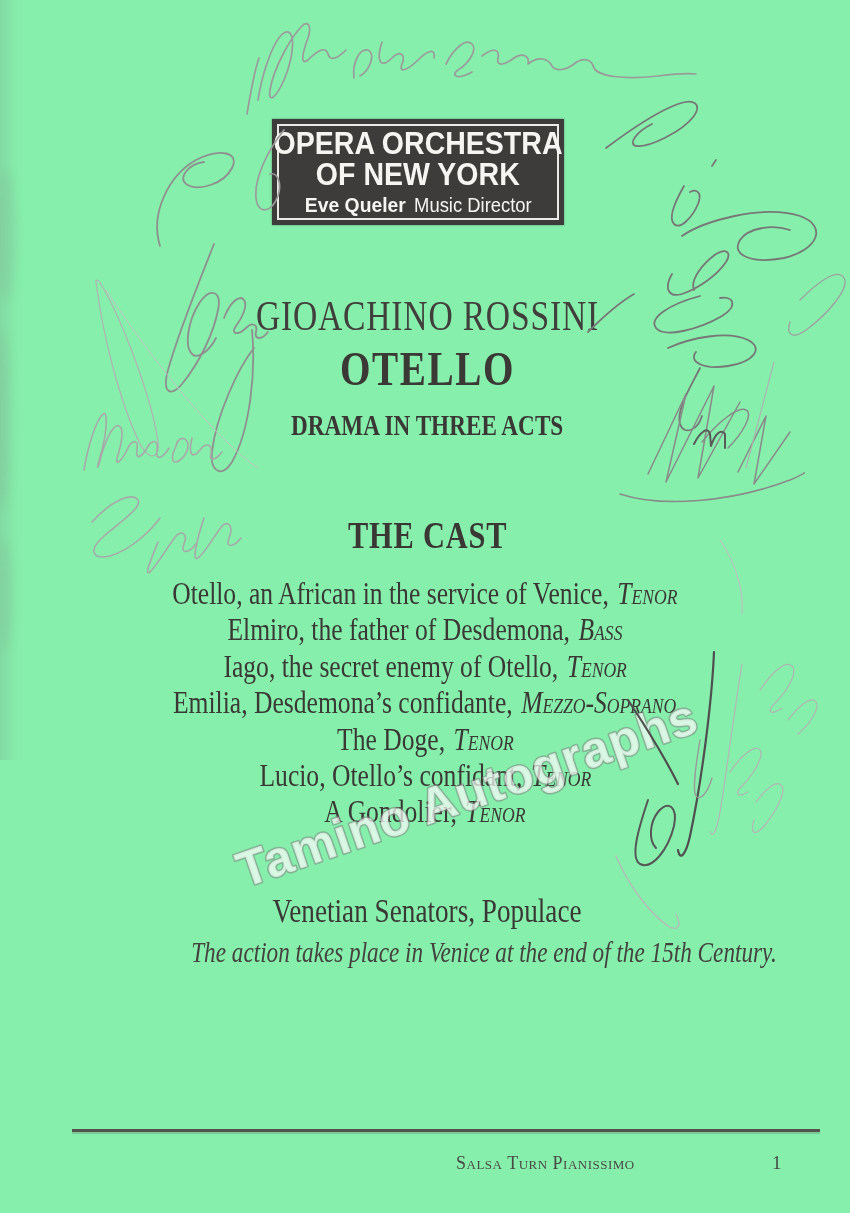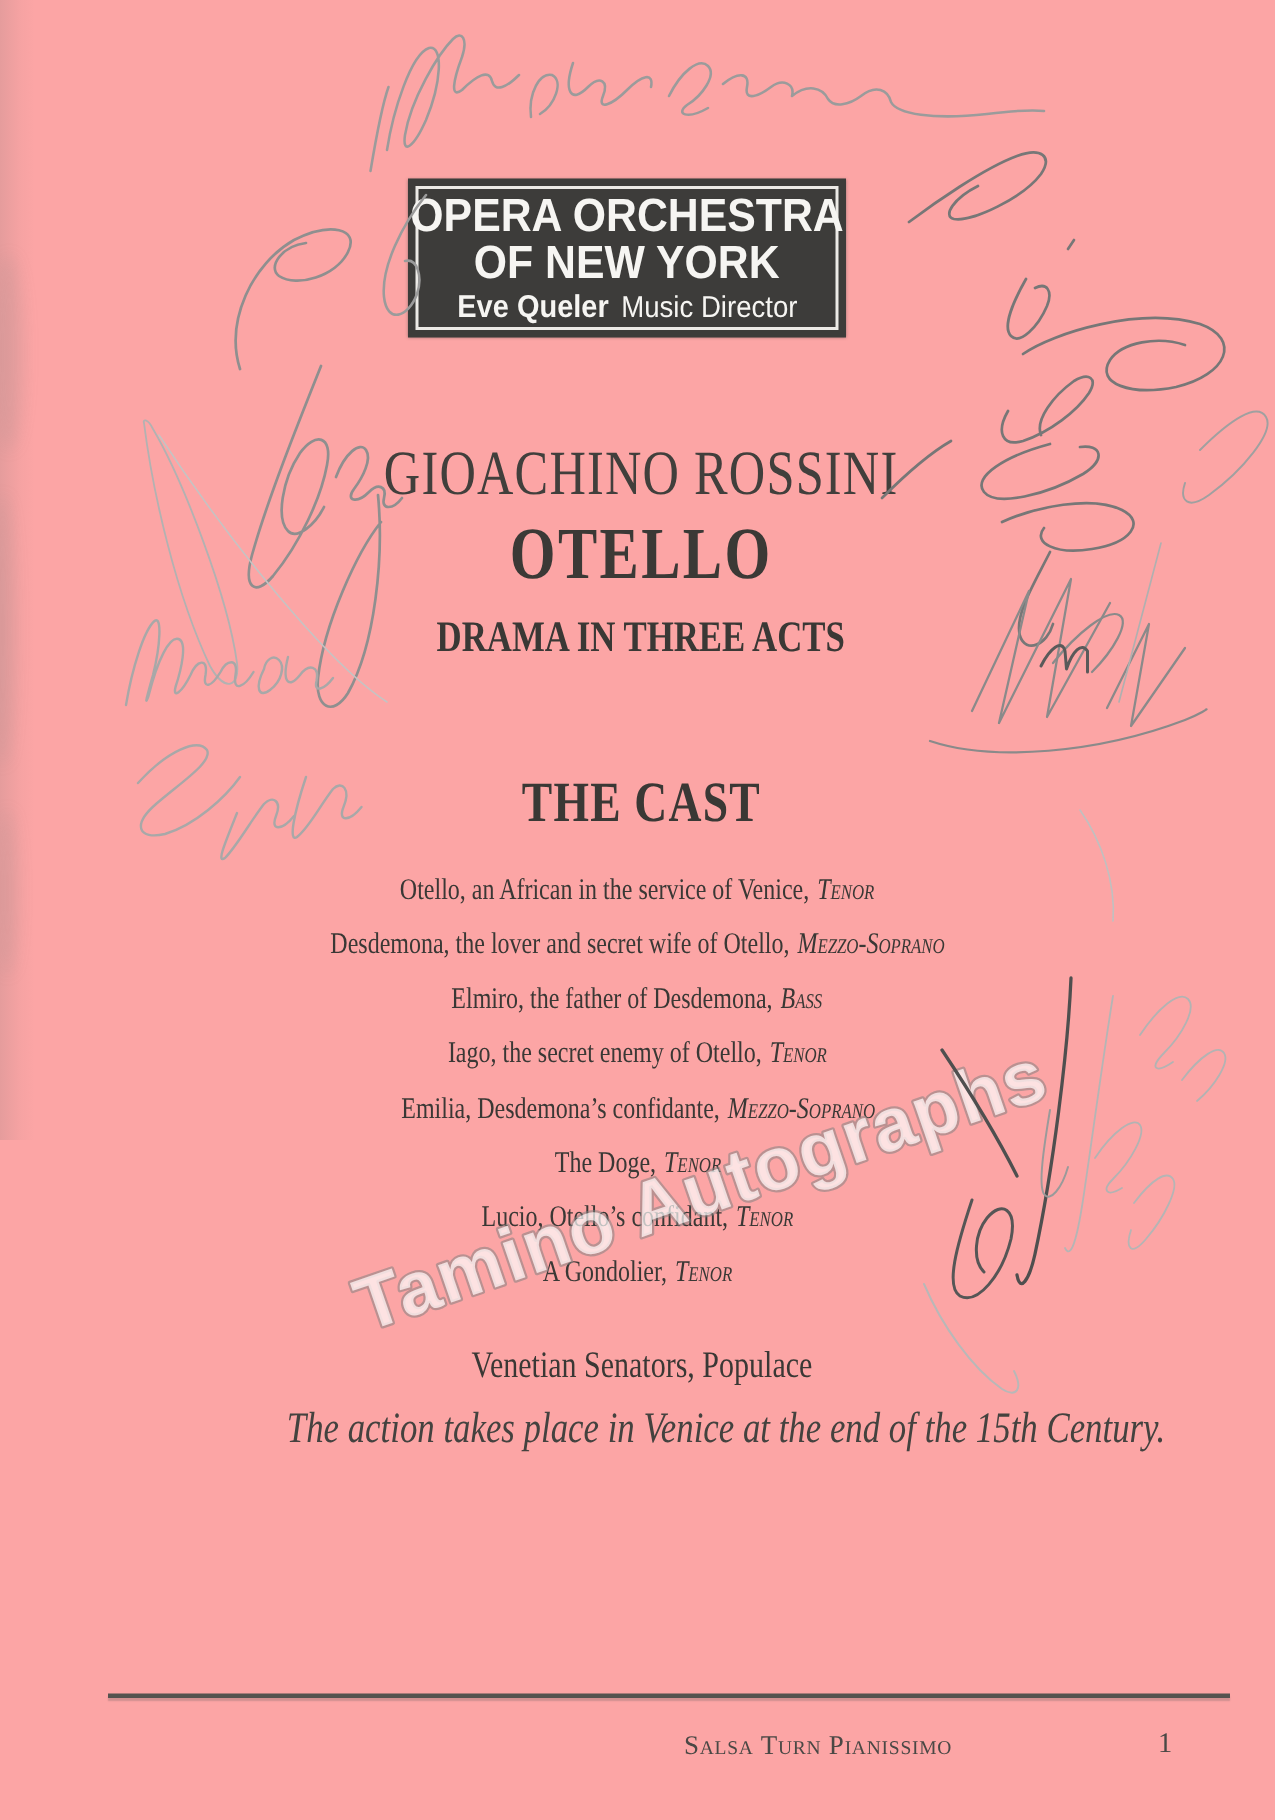--- a/index.html
+++ b/index.html
@@ -1,20 +1,20 @@
 <!DOCTYPE html>
 <html><head>
 <meta charset="utf-8">
 <style>
   html,body{margin:0;padding:0;background:#e8e8e6;}
   .page{
     position:relative;
     width:850px;height:1213px;
     margin:0 auto;
-    background:#fca5a5;
+    background:#86efac;
     font-family:"Liberation Serif", serif;
     color:#3a3835;
     overflow:hidden;
   }
   
   .edge-smudge{
     position:absolute;left:0;top:0;width:26px;height:760px;
     background:linear-gradient(to right, rgba(110,110,110,0.16), rgba(110,110,110,0.04) 55%, rgba(110,110,110,0) 90%);
   }
   .blob{position:absolute;border-radius:50%;background:rgba(130,130,130,0.13);filter:blur(5px);}
@@ -46,23 +46,23 @@
   .banner-sub .bname{font-weight:bold;font-size:21px;}
   .banner-sub .brole{margin-left:9px;font-weight:normal;}
 
   .composer{top:294px;font-size:42px;line-height:44px;letter-spacing:1px;color:#413f3c;}
   .title{top:342px;font-size:49px;line-height:54px;font-weight:bold;letter-spacing:2px;color:#3b3936;}
   .subtitle{top:409px;font-size:29px;line-height:32px;font-weight:bold;}
   .libretto{top:453px;font-size:30px;line-height:34px;}
   .cast-head{top:519px;font-size:38px;line-height:32px;font-weight:bold;letter-spacing:1px;text-decoration:underline;}
 
   .cast-list{position:absolute;left:0;right:0;top:575px;text-align:center;}
-  .cline{font-size:20px;line-height:36.4px;}
+  .cline{font-size:32px;line-height:36.4px;}
   .voice{font-style:italic;font-variant:small-caps;margin-left:0.33em;}
-  .extras{top:896px;font-size:25px;line-height:30px;}
+  .extras{top:896px;font-size:34px;line-height:30px;}
   .action{top:935px;font-size:29px;line-height:34px;font-style:italic;color:#44423f;text-align:right;}
 
   .footer-rule{position:absolute;left:72px;top:1129px;width:748px;height:3px;background:#55534f;box-shadow:0 2px 1px rgba(80,80,80,0.25);}
   .footer-note{position:absolute;left:456px;top:1153px;font-variant:small-caps;font-size:18px;letter-spacing:0.5px;color:#4a4845;}
   .footer-page{position:absolute;left:772px;top:1152px;font-size:19px;color:#4a4845;}
 
   .overlay{position:absolute;left:0;top:0;width:850px;height:1213px;pointer-events:none;}
   .wm-text{
     font-family:"Liberation Sans", sans-serif;
     font-weight:bold;
@@ -88,21 +88,20 @@
     </div>
   </div>
 
   <div class="abs composer"><span class="tx">GIOACHINO ROSSINI</span></div>
   <div class="abs title"><span class="tx">OTELLO</span></div>
   <div class="abs subtitle"><span class="tx">DRAMA IN THREE ACTS</span></div>
   <div class="abs cast-head"><span class="tx">THE CAST</span></div>
 
   <div class="cast-list">
     <div class="cline"><span class="tx"><span>Otello, an African in the service of Venice,</span><span class="voice">Tenor</span></span></div>
-    <div class="cline"><span class="tx"><span>Desdemona, the lover and secret wife of Otello,</span><span class="voice">Mezzo-Soprano</span></span></div>
     <div class="cline"><span class="tx"><span>Elmiro, the father of Desdemona,</span><span class="voice">Bass</span></span></div>
     <div class="cline"><span class="tx"><span>Iago, the secret enemy of Otello,</span><span class="voice">Tenor</span></span></div>
     <div class="cline"><span class="tx"><span>Emilia, Desdemona’s confidante,</span><span class="voice">Mezzo-Soprano</span></span></div>
     <div class="cline"><span class="tx"><span>The Doge,</span><span class="voice">Tenor</span></span></div>
     <div class="cline"><span class="tx"><span>Lucio, Otello’s confidant,</span><span class="voice">Tenor</span></span></div>
     <div class="cline"><span class="tx"><span>A Gondolier,</span><span class="voice">Tenor</span></span></div>
   </div>
 
   <div class="abs extras"><span class="tx">Venetian Senators, Populace</span></div>
   <div class="abs action"><span class="tx">The action takes place in Venice at the end of the 15th Century.</span></div>

